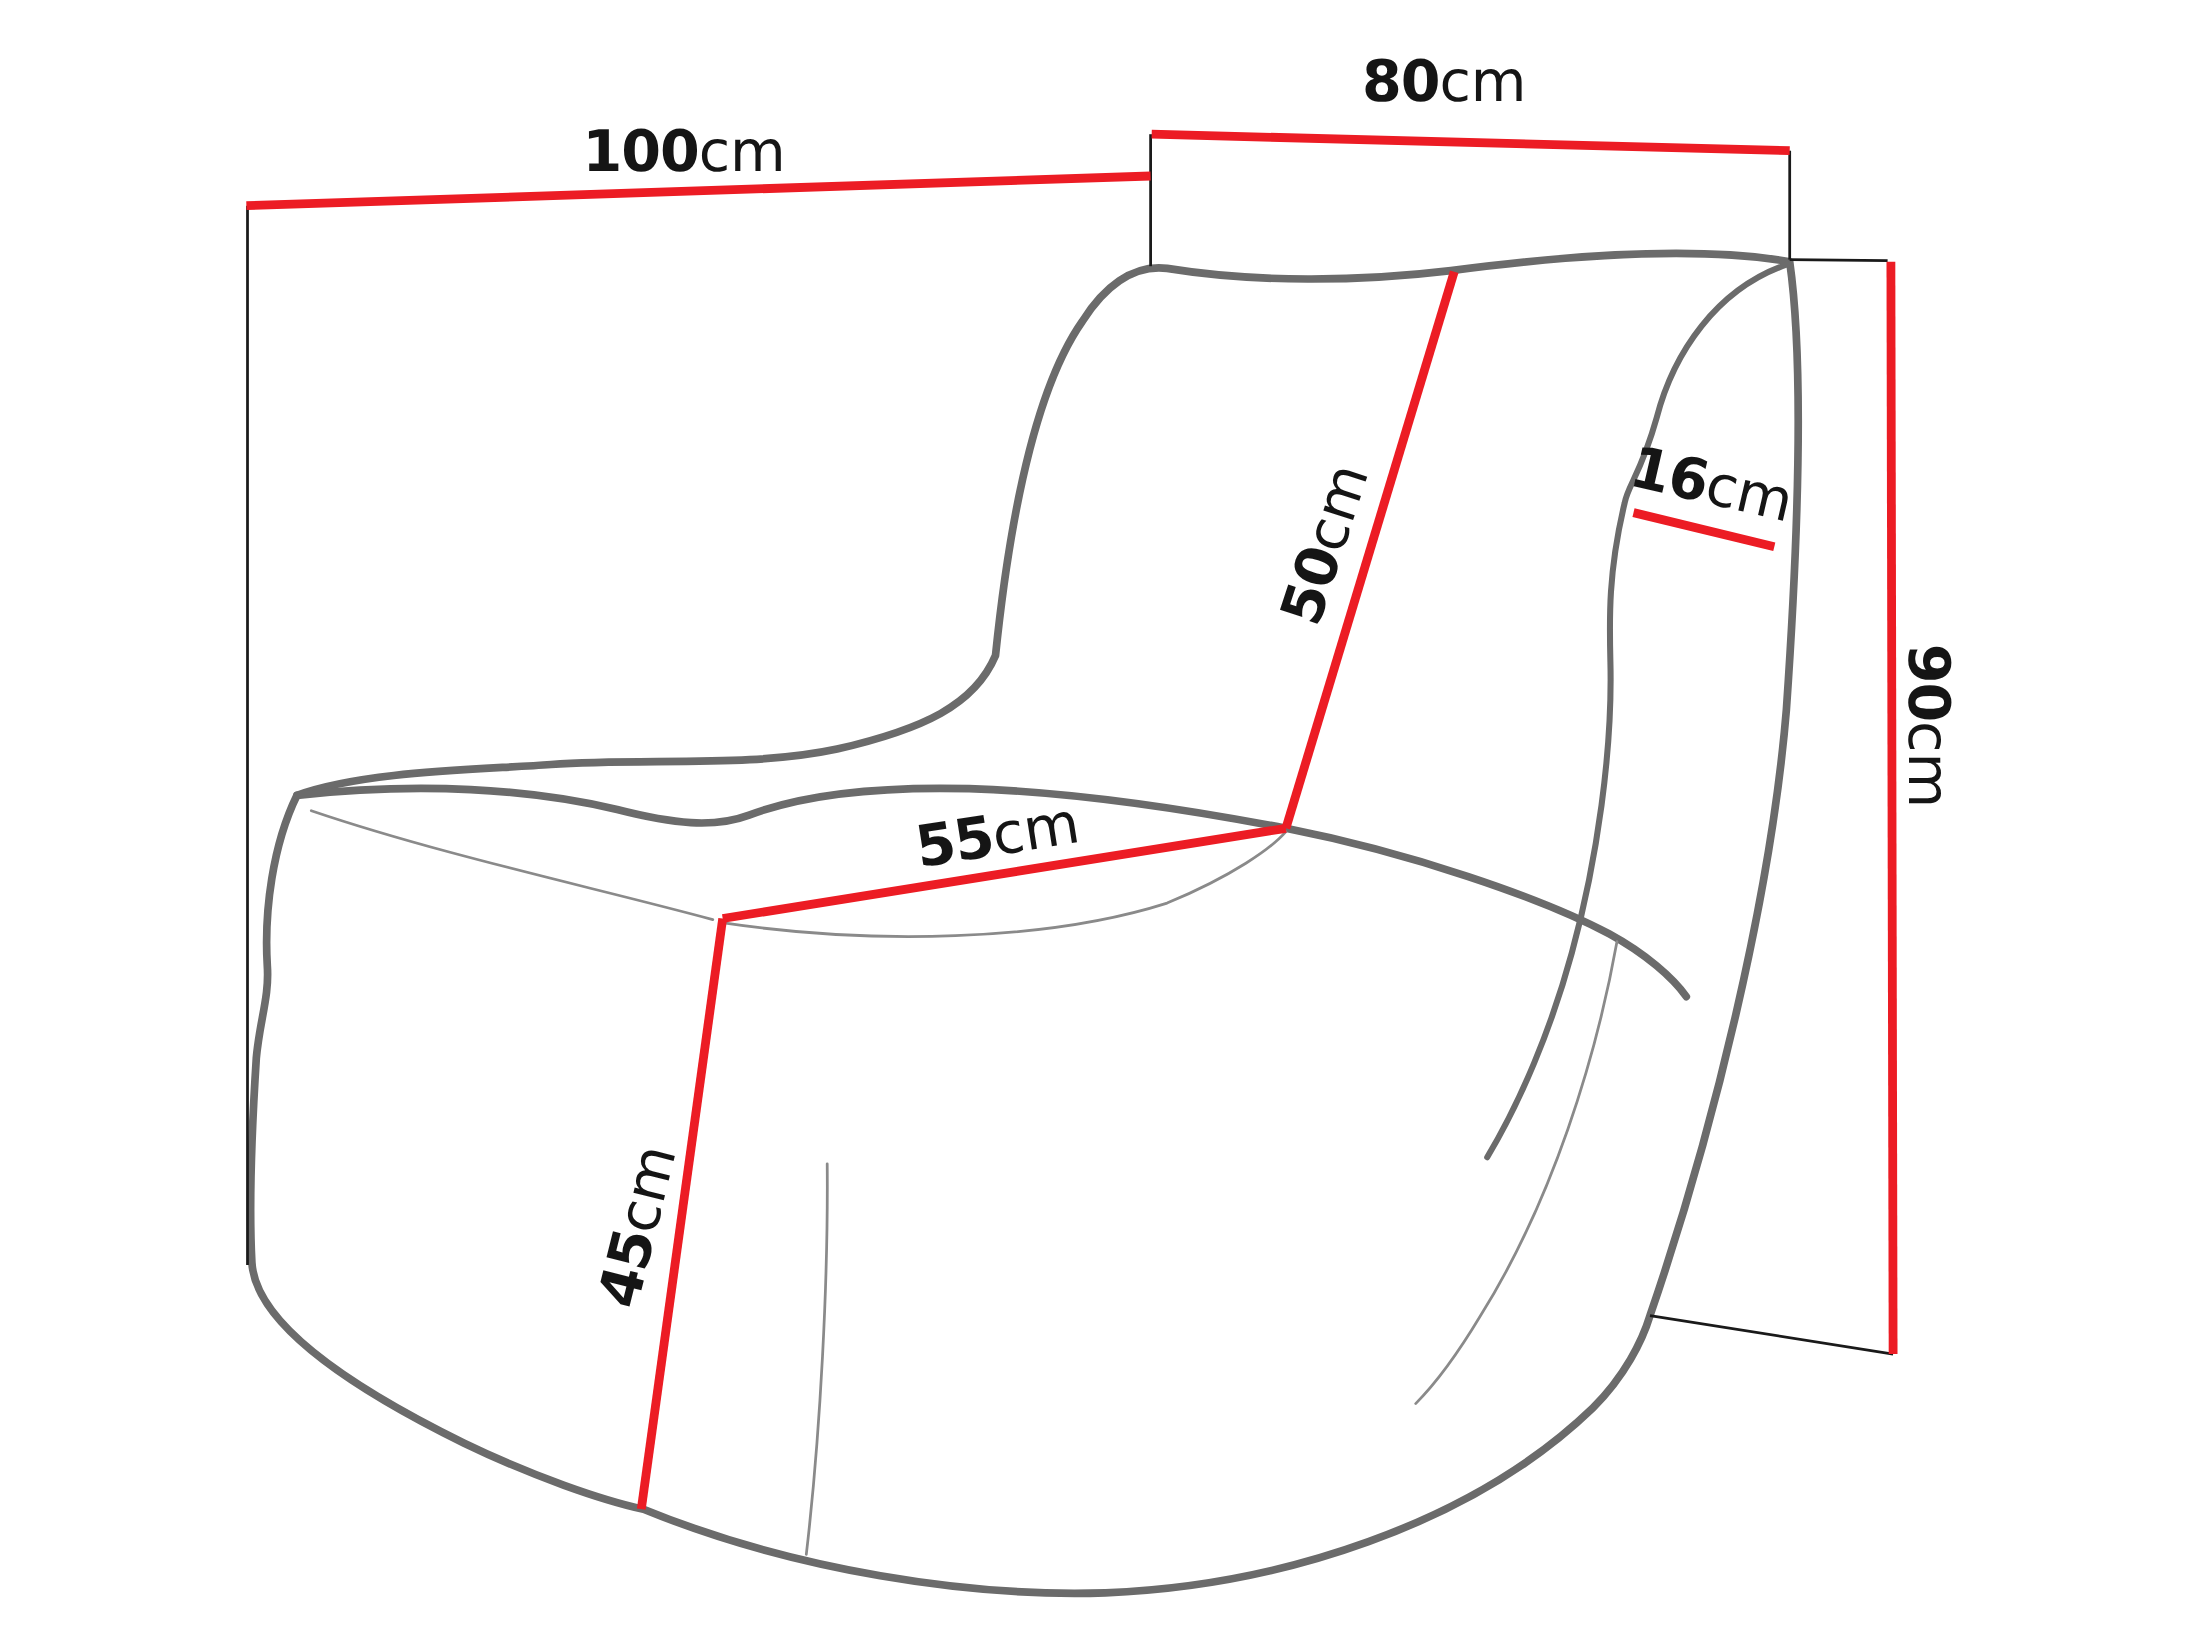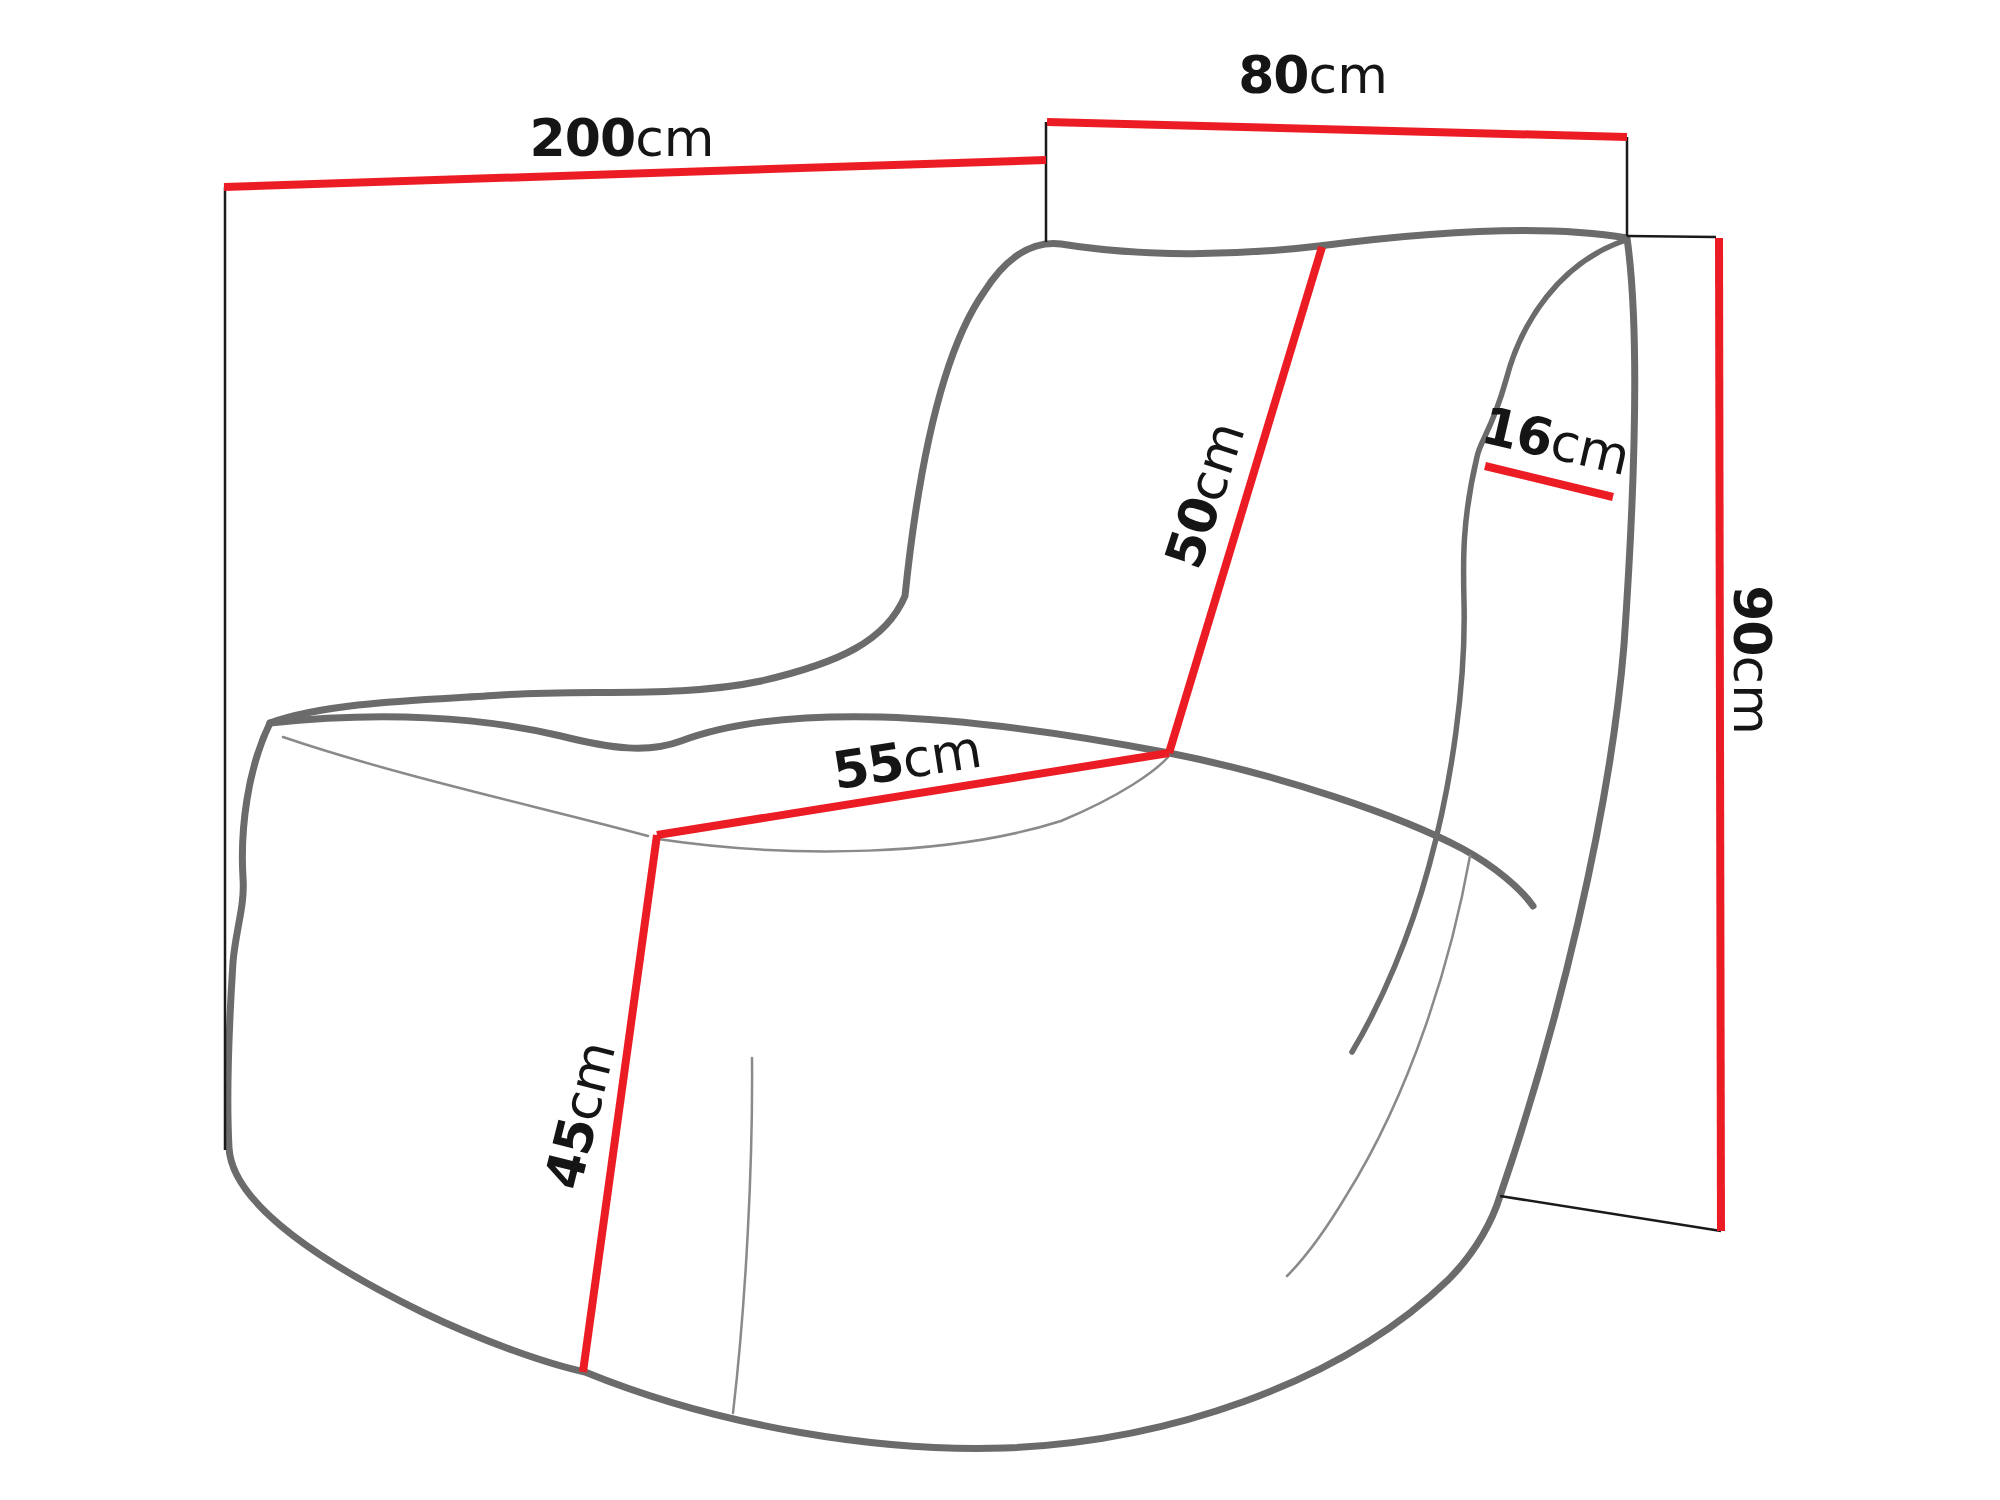--- a/index.html
+++ b/index.html
@@ -84,21 +84,21 @@
       <line x1="1047" y1="122" x2="1627" y2="137"></line>
       <line x1="1719" y1="238" x2="1721" y2="1231"></line>
       <line x1="1322" y1="247" x2="1169" y2="753"></line>
       <line x1="1169" y1="753" x2="657" y2="835"></line>
       <line x1="657" y1="835" x2="583" y2="1372"></line>
       <line x1="1485" y1="466" x2="1613" y2="497"></line>
     </g>
   </svg>
 
   <div class="dim-label" style="left:622px;top:138px;transform:translate(-50%,-50%);">
-    <span class="num">200</span><span class="unit">cm</span>
+    <span class="num">100</span><span class="unit">cm</span>
   </div>
 
   <div class="dim-label" style="left:1313px;top:75px;transform:translate(-50%,-50%);text-align:right;">
     <span class="num">80</span><span class="unit">cm</span>
   </div>
 
   <div class="dim-label" style="left:1752px;top:660px;transform:translate(-50%,-50%) rotate(90deg);">
     <span class="num">90</span><span class="unit">cm</span>
   </div>
 

